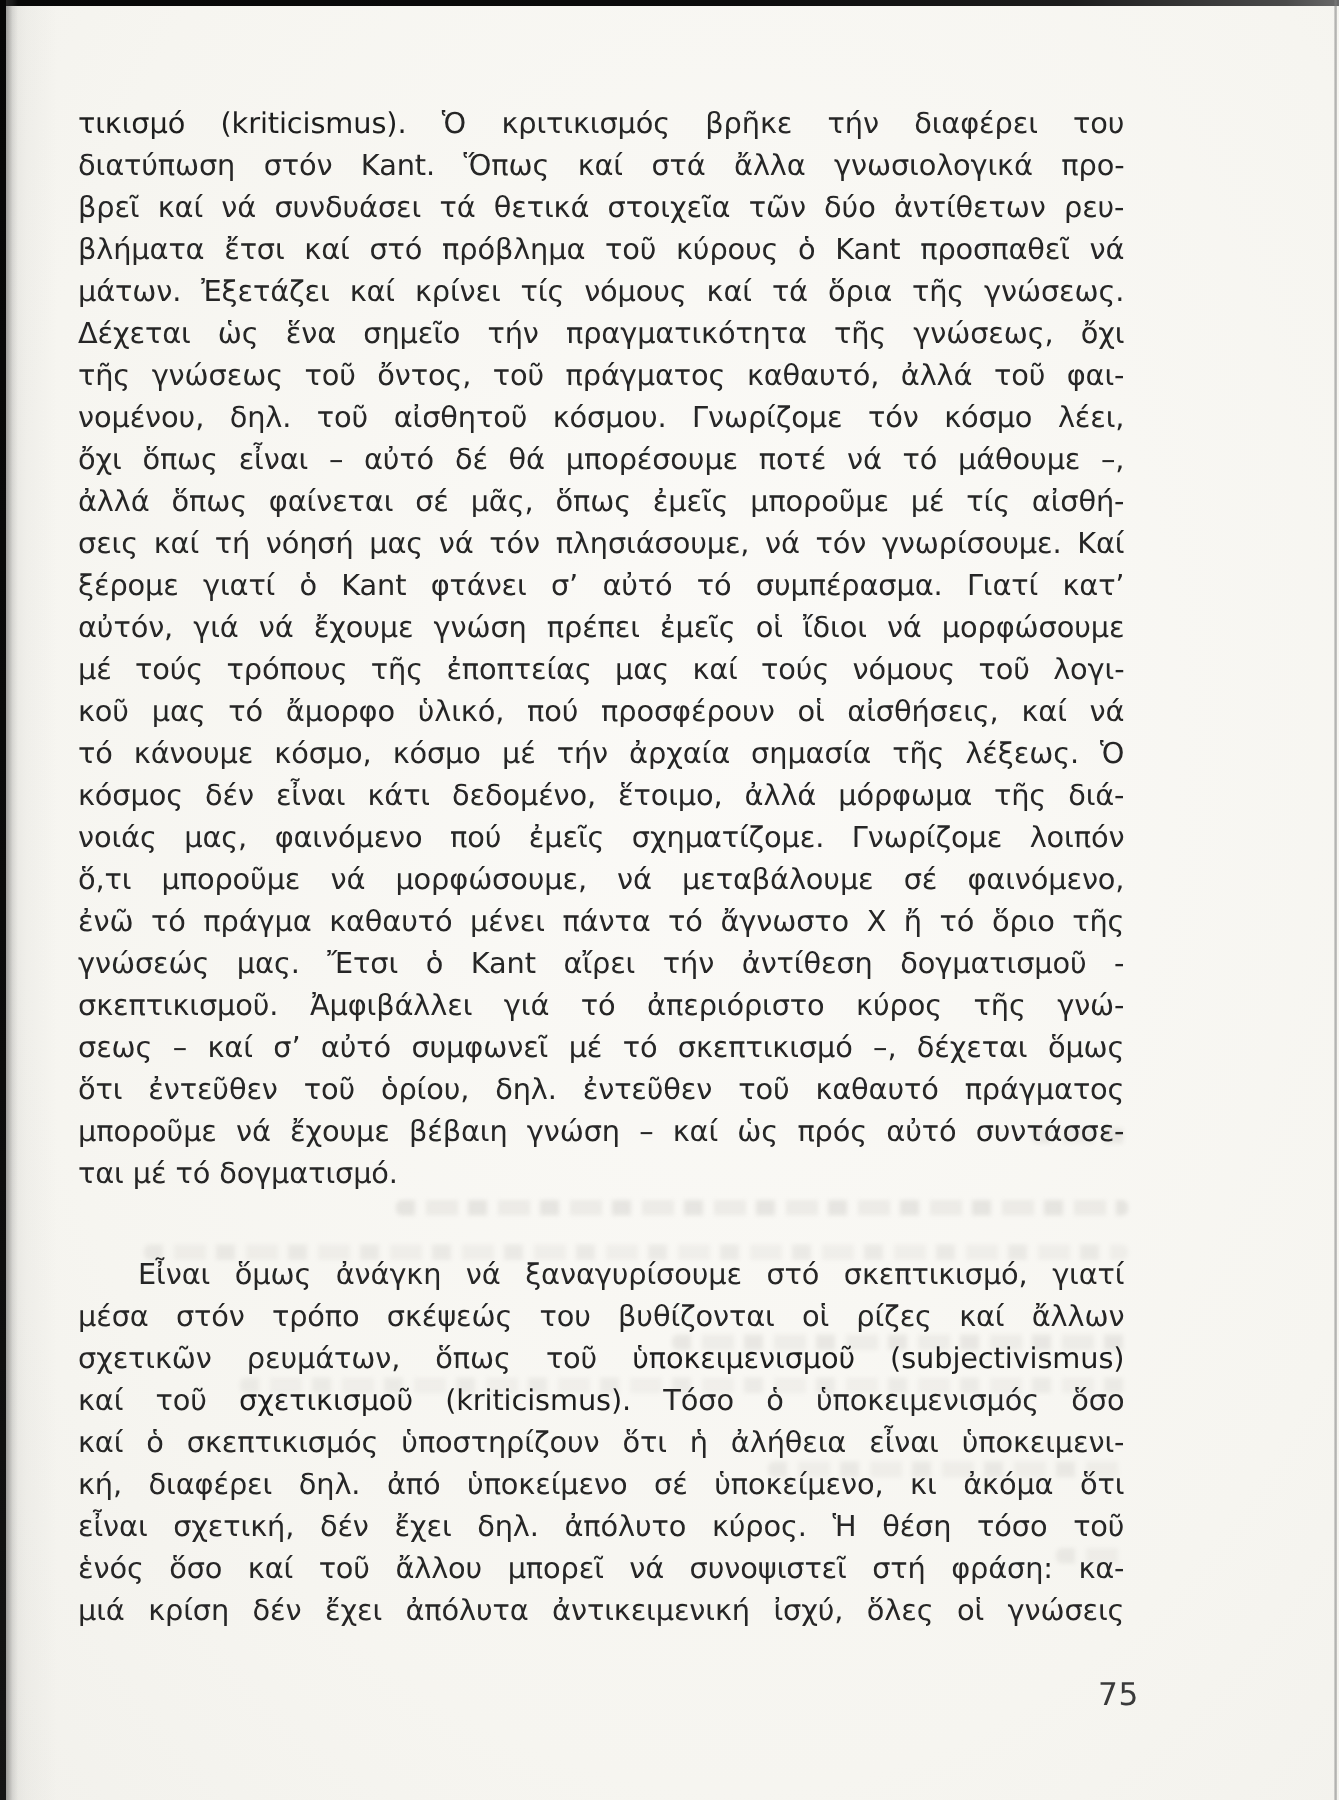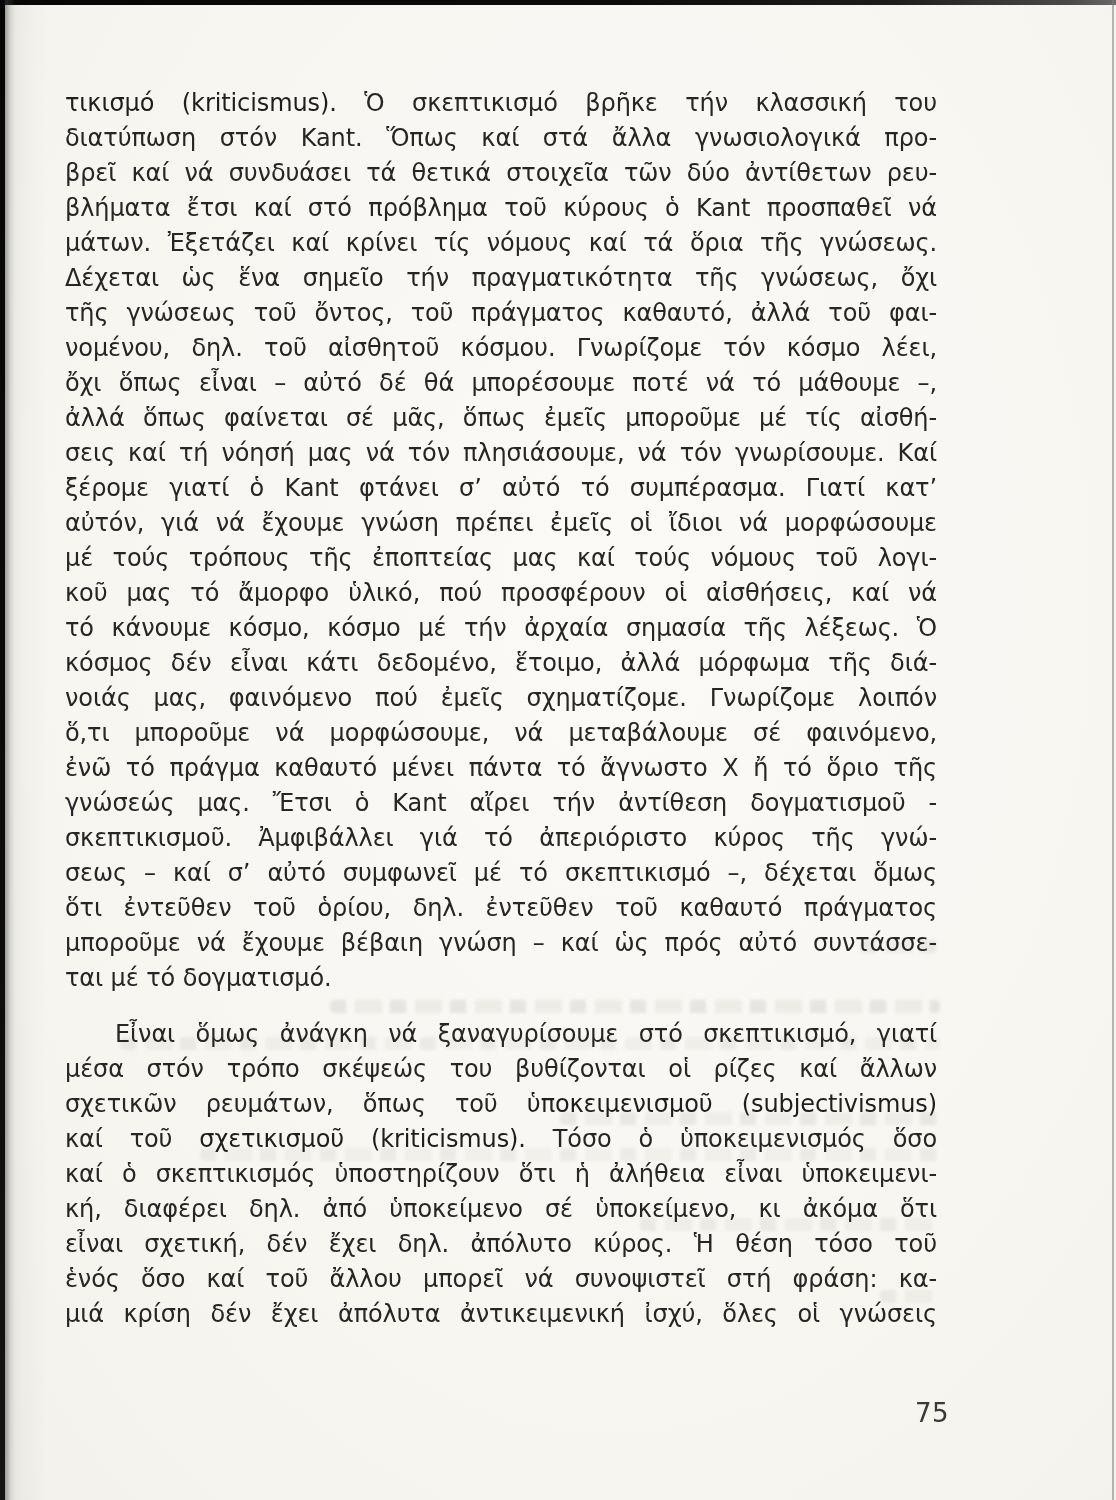--- a/index.html
+++ b/index.html
@@ -33,21 +33,21 @@
   .edge-right {
     position: absolute; top: 0; right: 2px; width: 2px; height: 100%;
     background: rgba(125,125,125,0.55);
   }
   
   .textblock {
     position: absolute; left: 65px; top: 86px; width: 872px;
     color: #262626;
   }
   .paragraph { margin: 0; }
-  .paragraph + .paragraph { margin-top: 21px; }
+  .paragraph + .paragraph { margin-top: 49px; }
   .line {
     height: 35px; line-height: 35px;
     font-size: 24px;
     letter-spacing: -0.1px;
     text-align: justify;
     text-align-last: justify;
     overflow: hidden;
     white-space: normal;
   }
   .line.nojust { text-align: left; text-align-last: auto; }
@@ -86,21 +86,21 @@
   <div class="bleed b1"></div>
   <div class="bleed b2"></div>
   <div class="bleed b3"></div>
   <div class="bleed b4"></div>
   <div class="bleed b5"></div>
   <div class="bleed b6"></div>
   <div class="bleed b7"></div>
 
   <main class="textblock" id="textblock">
       <div class="paragraph">
-        <div class="line"><span class="seg bold">τικισμό (kriticismus).</span><span class="seg"> Ὁ σκεπτικισμό βρῆκε τήν κλασσική του</span></div>
+        <div class="line"><span class="seg bold">τικισμό (kriticismus).</span><span class="seg"> Ὁ κριτικισμός βρῆκε τήν διαφέρει του</span></div>
         <div class="line"><span class="seg">διατύπωση στόν Kant. Ὅπως καί στά ἄλλα γνωσιολογικά προ-</span></div>
         <div class="line"><span class="seg">βρεῖ καί νά συνδυάσει τά θετικά στοιχεῖα τῶν δύο ἀντίθετων ρευ-</span></div>
         <div class="line"><span class="seg">βλήματα ἔτσι καί στό πρόβλημα τοῦ κύρους ὁ Kant προσπαθεῖ νά</span></div>
         <div class="line"><span class="seg">μάτων. Ἐξετάζει καί κρίνει τίς νόμους καί τά ὅρια τῆς γνώσεως.</span></div>
         <div class="line"><span class="seg">Δέχεται ὡς ἕνα σημεῖο τήν πραγματικότητα τῆς γνώσεως, ὄχι</span></div>
         <div class="line"><span class="seg">τῆς γνώσεως τοῦ ὄντος, τοῦ πράγματος καθαυτό, ἀλλά τοῦ φαι-</span></div>
         <div class="line"><span class="seg">νομένου, δηλ. τοῦ αἰσθητοῦ κόσμου. Γνωρίζομε τόν κόσμο λέει,</span></div>
         <div class="line"><span class="seg">ὄχι ὅπως εἶναι – αὐτό δέ θά μπορέσουμε ποτέ νά τό μάθουμε –,</span></div>
         <div class="line"><span class="seg">ἀλλά ὅπως φαίνεται σέ μᾶς, ὅπως ἐμεῖς μποροῦμε μέ τίς αἰσθή-</span></div>
         <div class="line"><span class="seg">σεις καί τή νόησή μας νά τόν πλησιάσουμε, νά τόν γνωρίσουμε. Καί</span></div>

